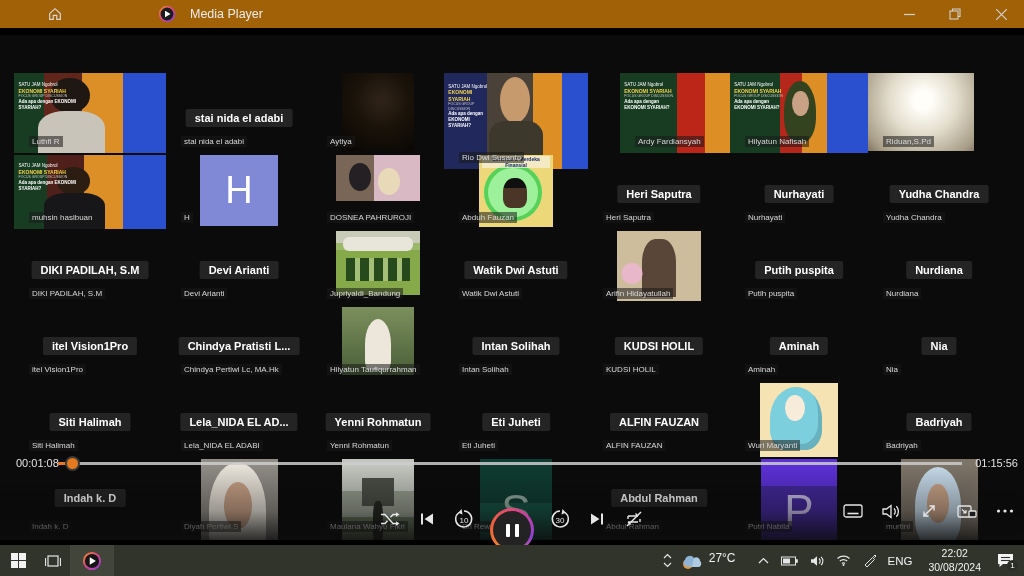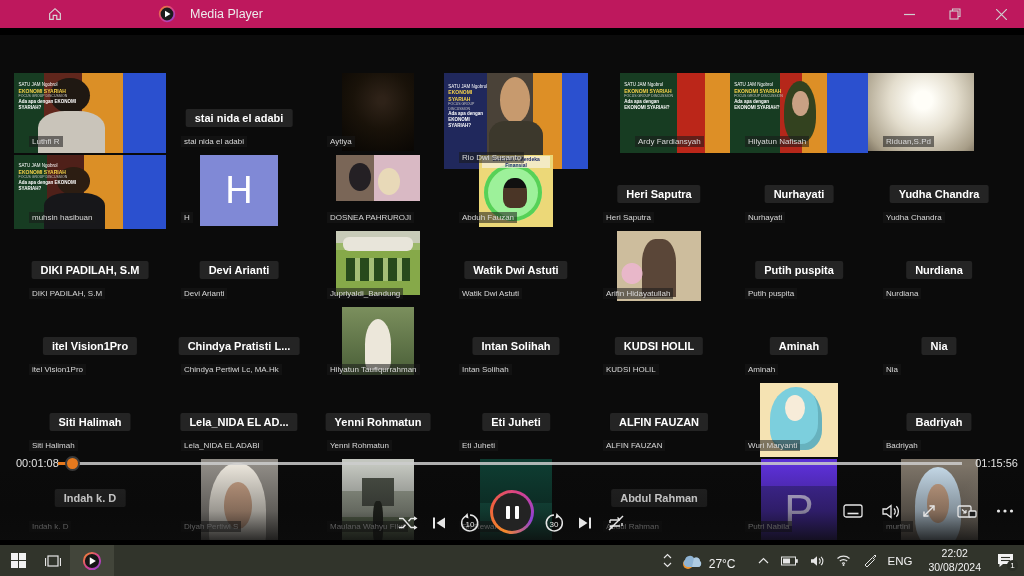--- a/index.html
+++ b/index.html
@@ -1,20 +1,20 @@
 <!DOCTYPE html>
 <html><head>
 <meta charset="utf-8">
 <style>
   html,body{margin:0;padding:0;background:#000;}
   #screen{position:relative;width:1024px;height:576px;background:#000;overflow:hidden;
           font-family:"Liberation Sans",sans-serif;color:#e8e8e8;}
 
   
-  #titlebar{position:absolute;left:0;top:0;width:1024px;height:28px;background:#be185d;
+  #titlebar{position:absolute;left:0;top:0;width:1024px;height:28px;background:#a16207;
             display:flex;align-items:center;}
   .tb-icon{width:30px;height:28px;display:flex;align-items:center;justify-content:center;}
   #home-btn{margin-left:40px;}
   #app-icon-tb{margin-left:82px;}
   #app-title{margin-left:8px;font-size:12.5px;color:#ececec;}
   #win-btns{margin-left:auto;display:flex;}
   .win-btn{width:46px;height:28px;display:flex;align-items:center;justify-content:center;color:#cfcfcf;}
 
   
   #video-area{position:absolute;left:0;top:35px;width:1024px;height:505px;background:#0b0b0b;overflow:hidden;}
@@ -97,22 +97,22 @@
   #seek-row{position:absolute;left:0;top:452px;width:1024px;height:22px;z-index:5;}
   .time-label{position:absolute;top:5px;font-size:11px;color:#e2e2e2;}
   #time-elapsed{left:10px;padding-left:6px;}
   #time-duration{right:6px;}
   #seek-track{position:absolute;left:58px;top:10px;width:904px;height:3px;background:rgba(205,205,205,.85);}
   #seek-progress{position:absolute;left:0;top:0;height:3px;background:#e5791e;}
   #seek-handle{position:absolute;top:-6px;width:15px;height:15px;border-radius:50%;
                background:#e5791e;border:2px solid #3a3a3a;box-sizing:border-box;}
   #control-bar{position:absolute;left:0;top:490px;width:1024px;height:50px;z-index:6;}
   #player-title{position:absolute;left:14px;top:9px;font-size:17px;font-weight:bold;color:#fff;}
-  #transport{position:absolute;left:50%;top:0;transform:translateX(-50%);
-             display:flex;align-items:flex-end;gap:9px;}
+  #transport{position:absolute;left:50%;top:18px;transform:translateX(-50%);
+             display:flex;align-items:flex-start;gap:15px;}
   .ctl{width:22px;height:22px;display:flex;align-items:center;justify-content:center;}
   #pause-btn{width:38px;height:38px;border-radius:50%;border:3px solid transparent;
              background:linear-gradient(#232323,#232323) padding-box,
                         conic-gradient(from 200deg,#f2882a,#ef5e3f,#d8428c,#8d41d6,#f2882a) border-box;
              display:flex;align-items:center;justify-content:center;gap:5px;}
   .pbar{width:4px;height:13px;background:#fff;border-radius:1px;}
   #util-group{position:absolute;right:8px;top:10px;display:flex;align-items:center;gap:16px;}
 
   
   #taskbar{position:absolute;left:0;top:545px;width:1024px;height:31px;background:#31342b;
@@ -121,21 +121,21 @@
   #start-btn{width:36px;}
   #search-box{width:234px;height:26px;background:#22251d;border:1px solid #83867b;box-sizing:border-box;
               display:flex;align-items:center;margin-right:6px;position:relative;}
   #search-box svg{margin:0 7px 0 9px;}
   #search-text{font-size:12px;color:#e3e3e3;white-space:nowrap;}
   #whale{position:absolute;right:2px;top:1px;}
   #taskview-btn{width:34px;}
   #mp-taskbtn{width:44px;background:#42453a;}
   #tk-spacer{flex:1;}
   #tk-scroll{display:flex;flex-direction:column;align-items:center;gap:3px;width:22px;}
-  #weather{display:flex;align-items:flex-end;gap:6px;margin-right:22px;}
+  #weather{display:flex;align-items:flex-start;gap:6px;margin-right:22px;}
   #weather span{font-size:12px;color:#f2f2f2;}
   #tray{display:flex;align-items:center;gap:12px;margin-right:10px;}
   #lang{font-size:11.5px;color:#f2f2f2;}
   #clock{text-align:center;font-size:10.5px;line-height:1.25;color:#f2f2f2;margin:0 4px;}
   #notif{position:relative;display:flex;align-items:center;}
   #notif-badge{position:absolute;right:-4px;bottom:-3px;width:11px;height:11px;border-radius:50%;
                background:#2b2e26;color:#fff;font-size:8px;display:flex;align-items:center;justify-content:center;}
 </style>
 </head>
 <body>

